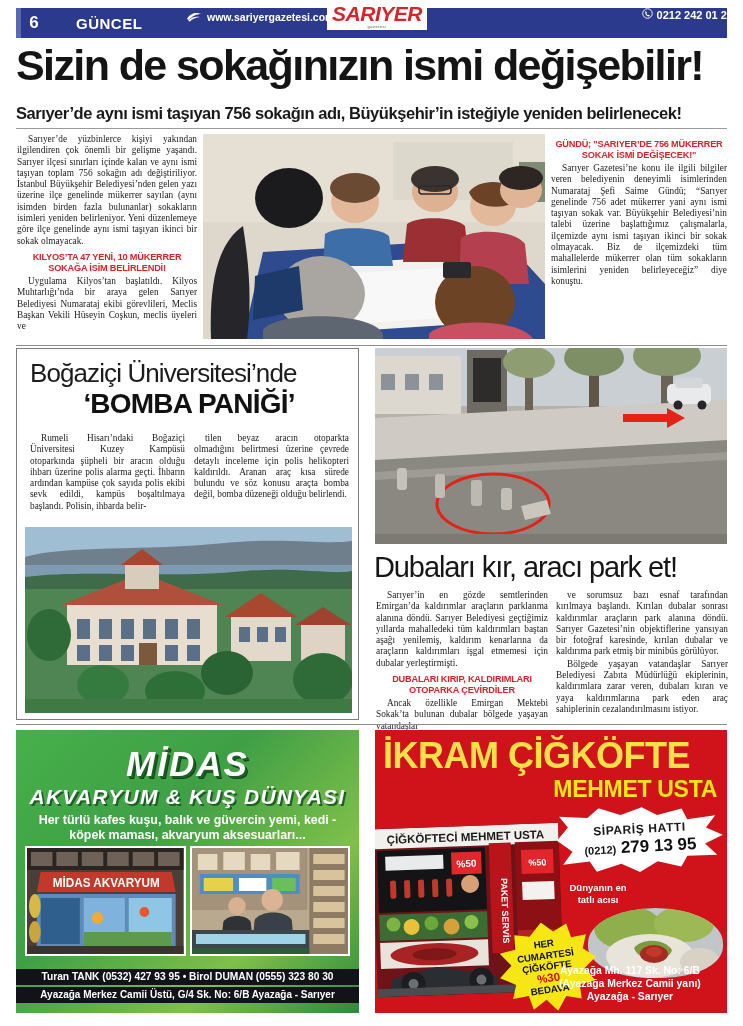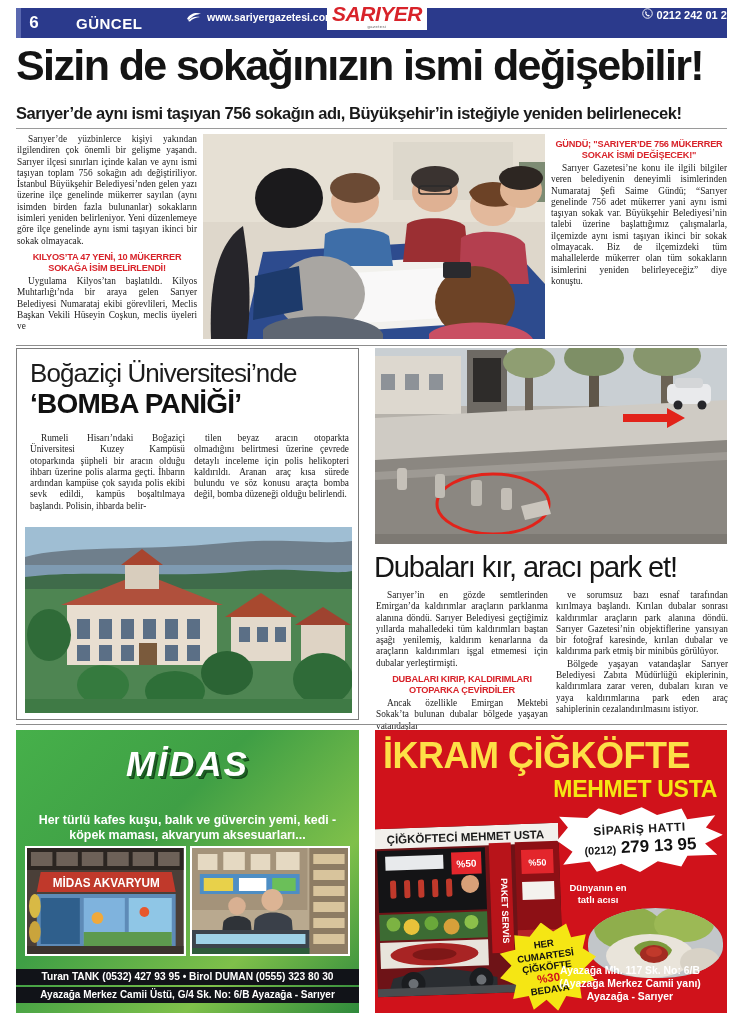--- a/index.html
+++ b/index.html
@@ -111,21 +111,21 @@
   .bz-head1 {
     position: absolute; left: 13px; top: 10px; width: 318px;
     font-family: "Liberation Sans", sans-serif;
     font-size: 26px; line-height: 28px; color: #1c1c1c;
     letter-spacing: -0.9px;
   }
   .bz-head2 {
     position: absolute; left: 13px; top: 40px; width: 318px;
     font-family: "Liberation Sans", sans-serif;
     font-weight: bold; font-size: 28px; line-height: 30px;
-    color: #111; letter-spacing: -0.8px;
+    color: #111; letter-spacing: -0.8px; text-align: center;
   }
   .bz-c1 { position: absolute; left: 13px; top: 84px; width: 155px; }
   .bz-c2 { position: absolute; left: 177px; top: 84px; width: 155px; }
   .bz-photo {
     position: absolute; left: 8px; top: 178px; width: 327px; height: 186px;
     overflow: hidden; background: #9fb4c4;
   }
 
   
   .du-photo {
@@ -457,20 +457,21 @@
   </div>
   <div class="du-c2 col-text">
     <p>ve sorumsuz bazı esnaf tarafından kırılmaya başlandı. Kırılan dubalar sonrası kaldırımlar araçların park alanına döndü. Sarıyer Gazetesi’nin objektiflerine yansıyan bir fotoğraf karesinde, kırılan dubalar ve kaldırıma park etmiş bir minibüs görülüyor.</p>
     <p>Bölgede yaşayan vatandaşlar Sarıyer Belediyesi Zabıta Müdürlüğü ekiplerinin, kaldırımlara zarar veren, dubaları kıran ve yaya kaldırımlarına park eden araç sahiplerinin cezalandırılmasını istiyor.</p>
   </div>
 
   <div class="rule-ads"></div>
 
   <div class="ad-midas">
     <div class="midas-title">MİDAS</div>
+    <div class="midas-sub">AKVARYUM &amp; KUŞ DÜNYASI</div>
     <div class="midas-desc">Her türlü kafes kuşu, balık ve güvercin yemi, kedi - köpek maması, akvaryum aksesuarları...</div>
 
     <div class="midas-pics">
       <div class="midas-pic">
         <svg width="100%" height="100%" viewBox="0 0 160 106" preserveAspectRatio="none">
           <rect width="160" height="106" fill="#4a3f38"></rect>
           <rect y="0" width="160" height="22" fill="#2b2521"></rect>
           <g fill="#6d6158">
             <rect x="4" y="4" width="22" height="14"></rect>
               <rect x="30" y="4" width="22" height="14"></rect>

